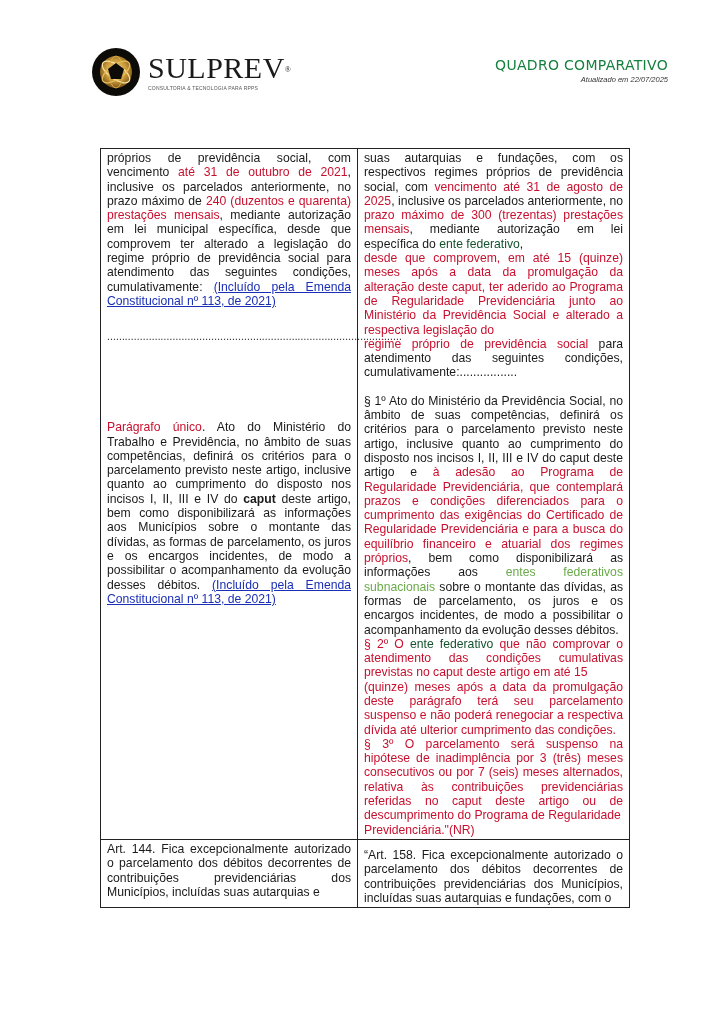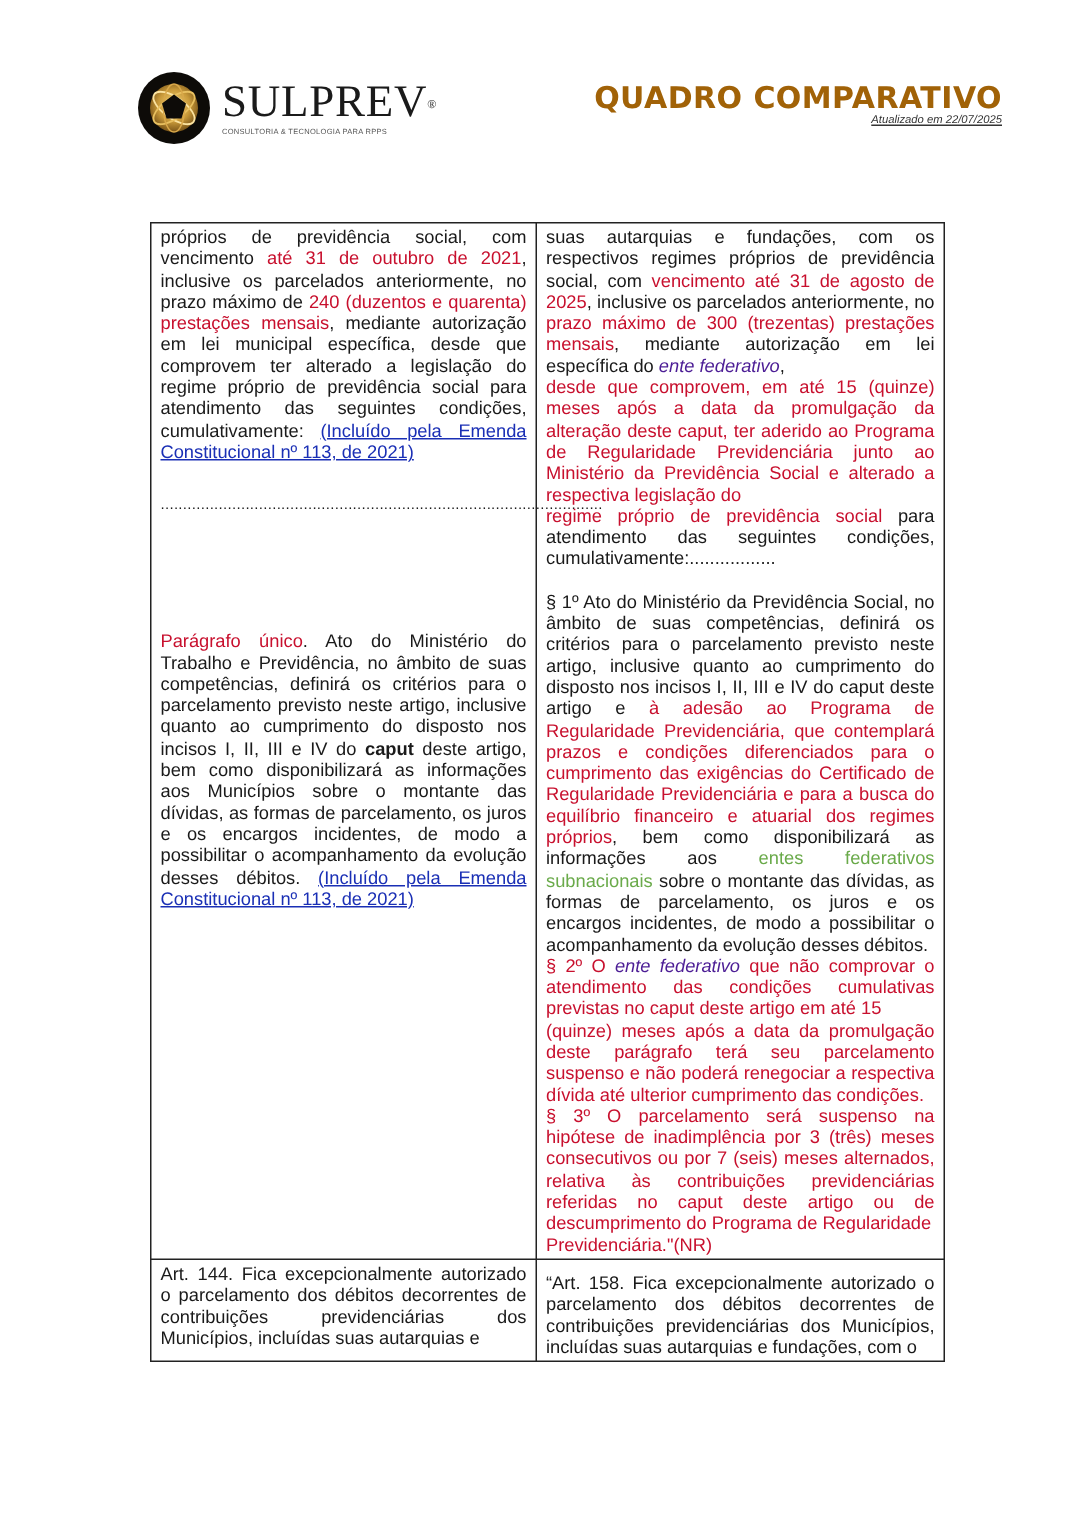--- a/index.html
+++ b/index.html
@@ -14,36 +14,36 @@
   }
   .logo-mark svg { position: absolute; left: 0; top: 0; }
   .logo-text { margin-left: 8px; }
   .logo-name {
     font-family: "Liberation Serif", serif; font-size: 30px; line-height: 30px; color: #1a1a1a;
     letter-spacing: 0.5px;
   }
   .logo-name sup { font-size: 8px; vertical-align: top; position: relative; top: 2px; }
   .logo-tagline { font-size: 5px; color: #555; letter-spacing: 0.2px; margin-top: 2px; }
   .title-block { position: absolute; right: 97px; top: 55px; text-align: right; }
-  .title-main { font-family: "DejaVu Sans", sans-serif; font-weight: bold; font-size: 20px; color: #a16207; letter-spacing: 0.3px; line-height: 20px; }
+  .title-main { font-family: "DejaVu Sans", sans-serif; font-weight: normal; font-size: 14px; color: #15803d; letter-spacing: 0.3px; line-height: 20px; }
   .title-sub { font-family: "DejaVu Sans", sans-serif; font-size: 12.5px; color: #222; line-height: 16px; margin-top: 1px; }
-  .title-date { font-size: 7.5px; font-style: italic; color: #333; line-height: 10px; text-decoration: underline; }
+  .title-date { font-size: 7.5px; font-style: italic; color: #333; line-height: 10px; }
 
   table.cmp {
     position: absolute; left: 100px; top: 148px; width: 529px;
     border-collapse: collapse; table-layout: fixed;
   }
   table.cmp td {
     border: 1.5px solid #222; vertical-align: top; padding: 2px 6px 2px 6px;
     font-size: 12.2px; line-height: 14.3px; text-align: justify;
   }
   table.cmp col.left { width: 257px; }
   table.cmp col.right { width: 272px; }
   .red { color: #c8102e; }
-  .green { color: #4c1d95; font-style: italic; }
+  .green { color: #14532d; }
   .lightgreen { color: #6aaa4a; }
   .link { color: #1a2fb5; text-decoration: underline; }
   .bold { font-weight: bold; }
   .para { margin: 0; }
   .gap { height: 14px; }
   .row2 td { padding-top: 14px; }
   .row1 td { border-top: none; }
   .row2 td { border-bottom: 1.5px solid #222; }
 </style>
 </head>

